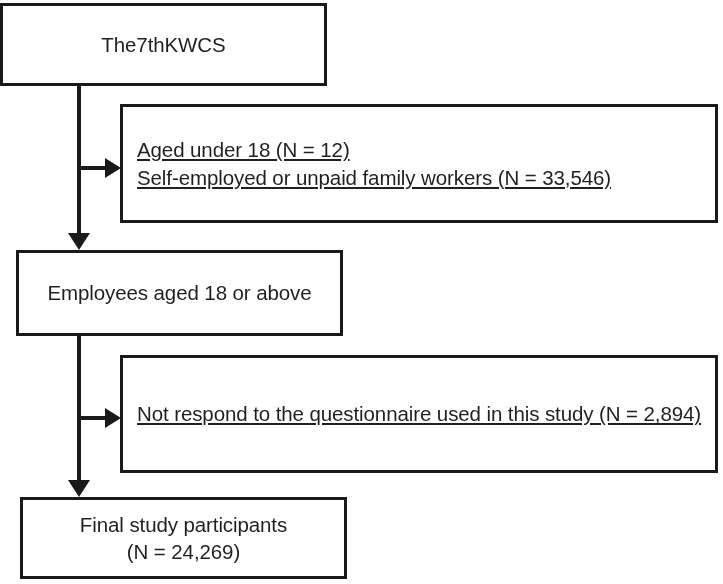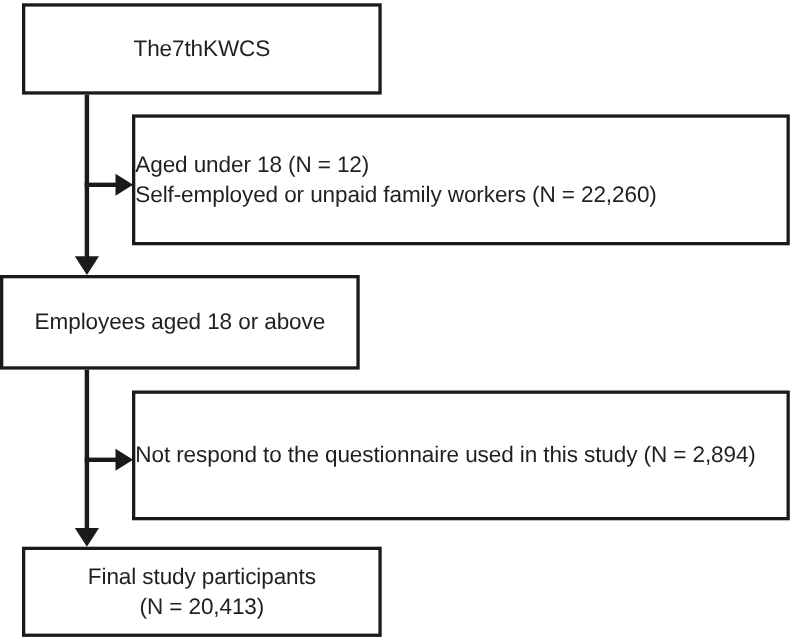--- a/index.html
+++ b/index.html
@@ -30,26 +30,26 @@
   .node.center { align-items: center; text-align: center; }
   .node.left   { align-items: flex-start; text-align: left; }
 
   .node .line {
     display: block;
     font-size: 20.5px;
     line-height: 1.33;
     letter-spacing: -0.1px;
     white-space: nowrap;
   }
-  .node.left .line { padding-left: 0; }
+  .node.left .line { padding-left: 14px; text-decoration: underline; }
 
   
-  #node-source     { left: 20px;   top: 3px;   width: 327px; height: 83px; }
+  #node-source     { left: 0;   top: 3px;   width: 327px; height: 83px; }
   #node-exclude-1  { left: 120px; top: 104px; width: 598px; height: 119px; }
-  #node-employees  { left: 0;   top: 250px; width: 327px; height: 86px; }
+  #node-employees  { left: 16px;   top: 250px; width: 327px; height: 86px; }
   #node-exclude-2  { left: 120px; top: 355px; width: 598px; height: 118px; gap: 12px; }
   #node-final      { left: 20px;   top: 497px; width: 327px; height: 82px; }
 
   
   .vline {
     position: absolute;
     width: 4px;
     background: #1a1a1a;
   }
   .hline {
@@ -93,34 +93,34 @@
     <span class="line">The7thKWCS</span>
   </div>
 
   <div class="vline" id="conn1-vline"></div>
   <div class="arrow-down" id="conn1-arrowhead"></div>
   <div class="hline" id="conn1-hline"></div>
   <div class="arrow-right" id="conn1-arrowright"></div>
 
   <div class="node left" id="node-exclude-1">
     <span class="line">Aged under 18 (N = 12)</span>
-    <span class="line">Self-employed or unpaid family workers (N = 22,260)</span>
+    <span class="line">Self-employed or unpaid family workers (N = 33,546)</span>
   </div>
 
   <div class="node center" id="node-employees">
     <span class="line">Employees aged 18 or above</span>
   </div>
 
   <div class="vline" id="conn2-vline"></div>
   <div class="arrow-down" id="conn2-arrowhead"></div>
   <div class="hline" id="conn2-hline"></div>
   <div class="arrow-right" id="conn2-arrowright"></div>
 
   <div class="node left" id="node-exclude-2">
     <span class="line">Not respond to the questionnaire used in this study (N = 2,894)</span>
   </div>
 
   <div class="node center" id="node-final">
     <span class="line">Final study participants</span>
-    <span class="line">(N = 20,413)</span>
+    <span class="line">(N = 24,269)</span>
   </div>
 
 </div>
 
 </body></html>

